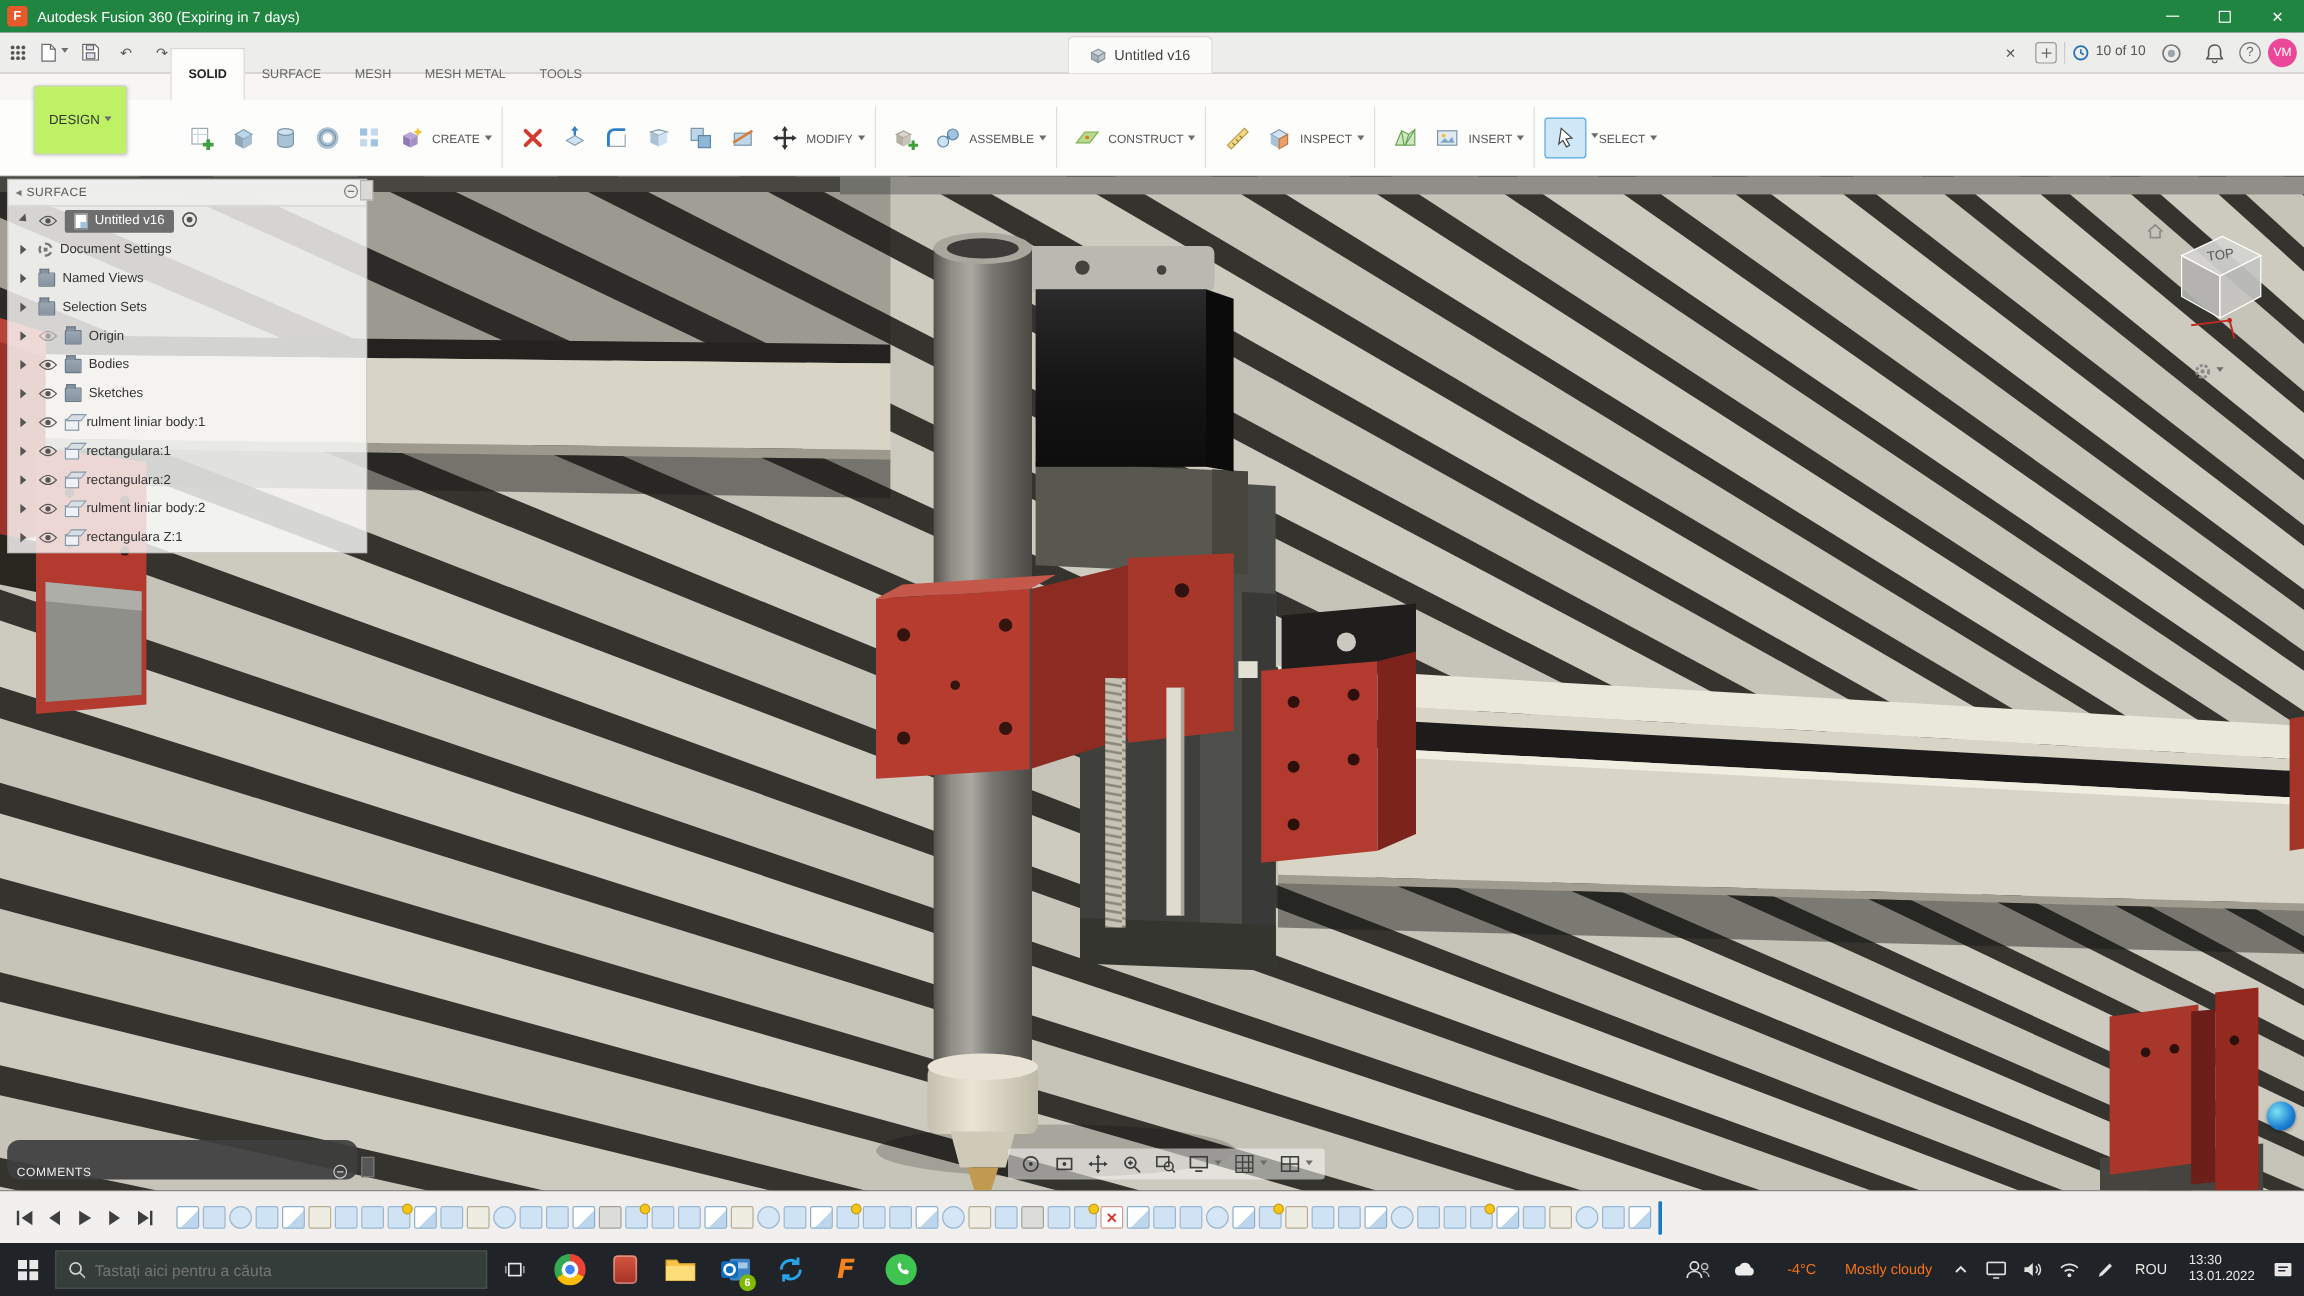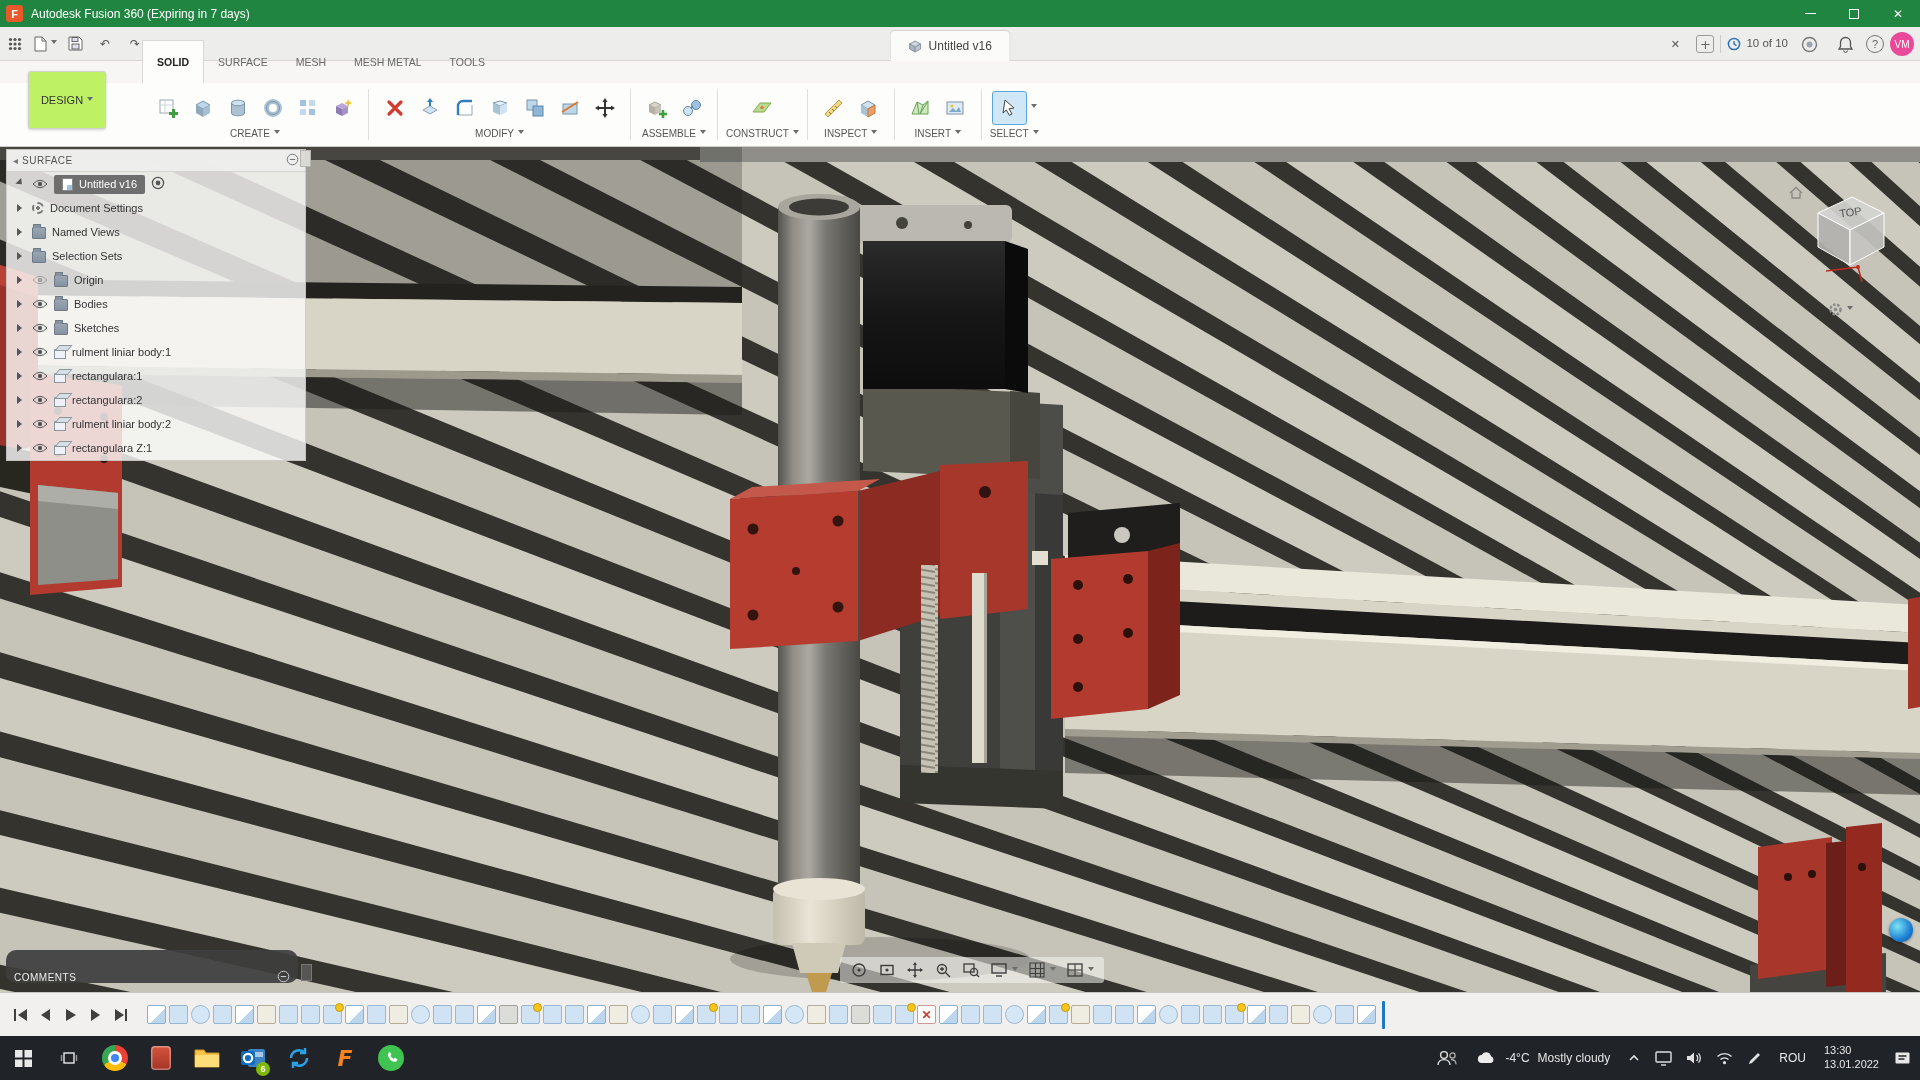--- a/index.html
+++ b/index.html
@@ -29,21 +29,21 @@
 .avatar{width:24px;height:24px;border-radius:50%;background:#ec4899;color:#fff;font-size:10px;display:flex;align-items:center;justify-content:center}
 .helpq{width:18px;height:18px;border:1.3px solid #777;border-radius:50%;display:flex;align-items:center;justify-content:center;font-size:11px;color:#666}
 
 
 .ribbonwrap{position:relative;background:#f7f6f4}
 .rtabs{height:22px;display:flex;align-items:flex-end;padding-left:142px;font-size:10.5px;color:#666}
 .rtab{padding:15px 14px;cursor:default}
 .rtab.active{background:#fdfdfc;border:1px solid #d9d7d3;border-bottom:none;color:#222;font-weight:bold}
 .toolbar{height:64px;background:#fdfdfc;border-bottom:1px solid #cfcdc9;display:flex;align-items:stretch;padding-left:142px}
 .designbtn{position:absolute;left:28px;top:10px;width:78px;height:58px;background:#bef264;border:1px solid #d2d0cc;border-radius:3px;box-shadow:0 1px 3px rgba(0,0,0,.18);display:flex;align-items:center;justify-content:center;font-size:11px;color:#333;z-index:5}
-.tgroup{display:flex;flex-direction:column;justify-content:center;padding:0 8px}
+.tgroup{display:flex;flex-direction:row;justify-content:center;padding:0 8px}
 .ticons{display:flex;align-items:center}
 .tico{width:35px;height:34px;display:flex;align-items:center;justify-content:center;border-radius:3px}
 .tico.sel{background:#cfe7f7;border:1px solid #58a6dd}
 .glabel{display:flex;align-items:center;justify-content:center;margin-top:3px;font-size:10px;color:#555}
 .gdiv{width:1px;background:#e0deda;margin:6px 0}
 
 
 .viewport{position:relative;height:845px;background:#34332e;overflow:hidden}
 .viewport svg.scene{position:absolute;inset:0}
 
@@ -105,21 +105,21 @@
 .appbtn{width:46px;height:44px;display:flex;align-items:center;justify-content:center;position:relative;flex:0 0 auto}
 .badge{position:absolute;right:6px;bottom:4px;min-width:14px;height:14px;background:#7fba00;border-radius:50%;color:#fff;font-size:9px;display:flex;align-items:center;justify-content:center;font-weight:bold}
 .chrome{width:26px;height:26px;border-radius:50%;background:conic-gradient(#ea4335 0 33%,#fbbc05 33% 66%,#34a853 66% 100%);position:relative}
 .chrome i{position:absolute;inset:6px;background:#fff;border-radius:50%}
 .chrome b{position:absolute;inset:9px;background:#4285f4;border-radius:50%}
 .redapp{width:20px;height:24px;border-radius:4px;background:linear-gradient(#d4553e,#a53325);box-shadow:inset 0 0 0 1.5px rgba(255,255,255,.35)}
 .fusionF{font-family:"DejaVu Sans",sans-serif;font-size:22px;font-weight:bold;color:#f6821f;font-style:italic}
 .whats{width:26px;height:26px;border-radius:50%;background:#3fc351;display:flex;align-items:center;justify-content:center}
 .tright{margin-left:auto;display:flex;align-items:center;height:44px}
 .trico{padding:0 7px;display:flex;align-items:center;height:44px}
-.weather{display:flex;align-items:center;gap:8px;padding:0 10px;font-size:12px;color:#e5e5e5;white-space:nowrap}
+.weather{display:flex;align-items:center;gap:24px;padding:0 10px;font-size:12px;color:#f97316;white-space:nowrap}
 .lang{font-size:12px;padding:0 10px}
 .clock{font-size:11px;text-align:left;line-height:1.25;padding:0 8px;white-space:nowrap}
 </style>
 </head>
 <body>
 
 <div class="titlebar">
   <span class="tb-logo">F</span>
   <span class="tb-title">Autodesk Fusion 360 (Expiring in 7 days)</span>
   <span class="tb-sp"></span>
@@ -911,20 +911,27 @@
 
 <div class="taskbar">
   <span class="tkbtn">
     <svg width="17" height="17">
         <rect x="0" y="0" width="7.5" height="7.5" fill="#e8e8e8"></rect>
         <rect x="9.5" y="0" width="7.5" height="7.5" fill="#e8e8e8"></rect>
         <rect x="0" y="9.5" width="7.5" height="7.5" fill="#e8e8e8"></rect>
         <rect x="9.5" y="9.5" width="7.5" height="7.5" fill="#e8e8e8"></rect>
       </svg>
   </span>
+  <div class="searchbox">
+    <svg width="15" height="15">
+        <circle cx="6" cy="6" r="4.6" fill="none" stroke="#cfcfcf" stroke-width="1.4"></circle>
+        <path d="M9.4 9.4L14 14" stroke="#cfcfcf" stroke-width="1.4"></path>
+      </svg>
+    <input placeholder="Tastați aici pentru a căuta" style="">
+  </div>
   <span class="tkbtn">
     <svg width="18" height="16">
         <rect x="4" y="3" width="10" height="10" fill="none" stroke="#e8e8e8" stroke-width="1.4"></rect>
         <path d="M1.5 5v6M16.5 5v6" stroke="#9a9a9a" stroke-width="1.4"></path>
       </svg>
   </span>
   <span class="appbtn">
       <span class="chrome">
         <i></i>
         <b></b>

